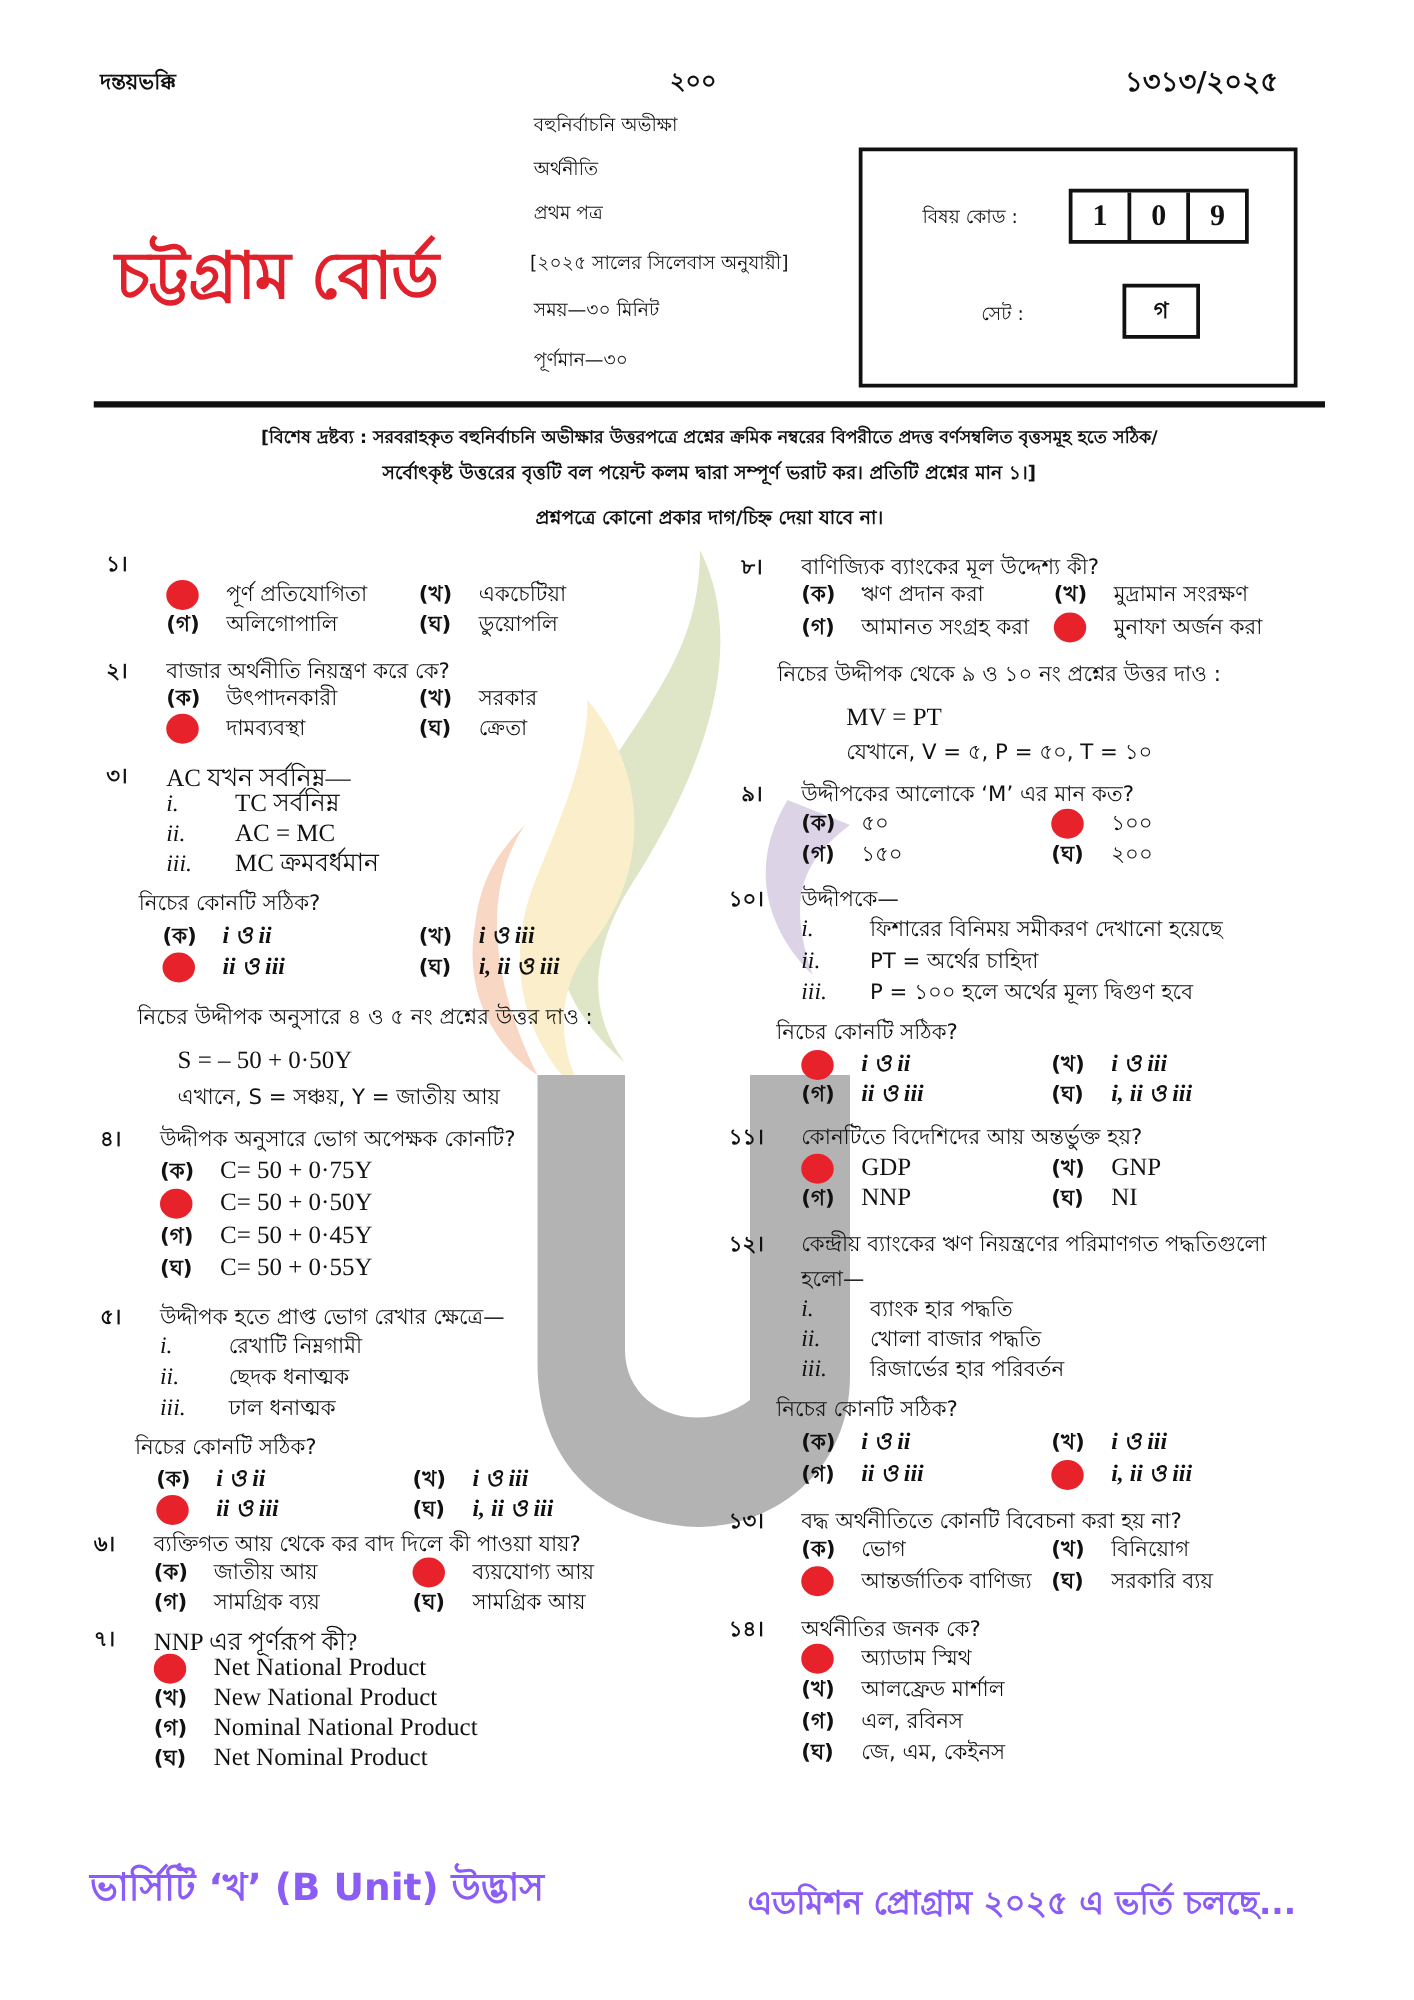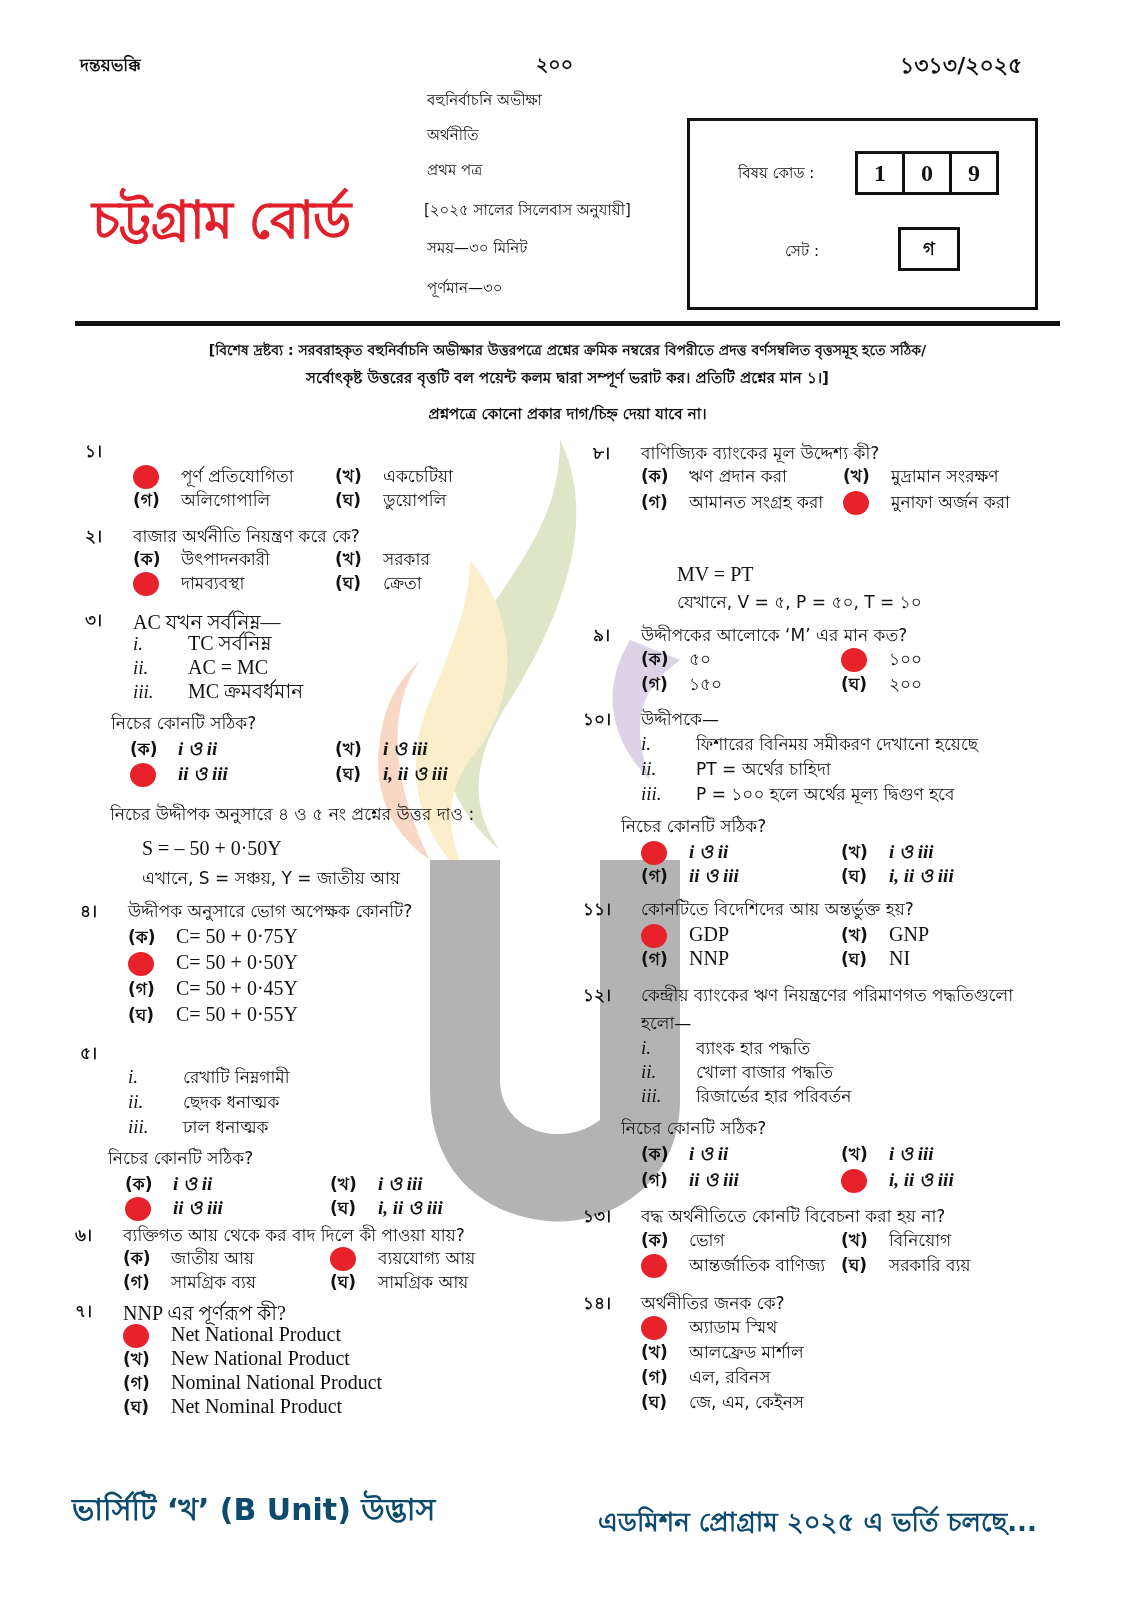--- a/index.html
+++ b/index.html
@@ -26,21 +26,21 @@
     .qn { position: absolute; left: 0; font-weight: bold; }
     .qt { position: absolute; left: 48px; white-space: nowrap; }
     .opt { position: absolute; white-space: nowrap; height: 24px; line-height: 24px; }
     .opt .lbl { display: inline-block; width: 48px; font-weight: bold; }
     .opt .txt { display: inline-block; }
     .dot { display: inline-block; width: 26px; height: 24px; border-radius: 50%; background: #e8222b; vertical-align: middle; margin-right: 22px; }
     .roman { position: absolute; white-space: nowrap; height: 24px; line-height: 24px; }
     .roman .rn { display: inline-block; width: 55px; font-style: italic; font-family: "Liberation Serif", serif; font-size: 19px; }
     .eng { font-family: "Liberation Serif", serif; font-size: 20px; }
     .ital { font-family: "Liberation Serif", serif; font-style: italic; font-weight: bold; font-size: 19px; }
-    .footer { position: absolute; top: 1486px; color: #0c4a6e; font-family: "DejaVu Sans", sans-serif; font-weight: bold; font-size: 30px; white-space: nowrap; }
+    .footer { position: absolute; top: 1486px; color: #8b5cf6; font-family: "DejaVu Sans", sans-serif; font-weight: bold; font-size: 30px; white-space: nowrap; }
   </style>
 </head>
 <body>
 
 <svg class="wm" width="1131" height="1600" viewBox="0 0 1131 1600" style="left:0;top:0;">
   <path d="M560 440 C 600 520, 560 620, 510 700 C 470 760, 470 810, 500 850 C 440 800, 420 720, 470 640 C 520 560, 560 520, 560 440 Z" fill="#dfe6c8"></path>
   <path d="M470 560 C 520 620, 520 700, 470 760 C 440 800, 450 850, 470 880 C 420 840, 400 770, 430 700 C 455 640, 470 600, 470 560 Z" fill="#fbeecb"></path>
   <path d="M420 660 C 380 720, 400 800, 430 860 C 400 840, 370 800, 380 740 C 385 700, 400 680, 420 660 Z" fill="#f8d8c4"></path>
   <path d="M630 640 C 600 690, 610 740, 650 780 C 630 720, 640 690, 680 660 Z" fill="#ddd3e6"></path>
   <path d="M430 860 L 500 860 L 500 1080 C 500 1130, 560 1150, 600 1120 L 600 860 L 680 860 L 680 1100 C 680 1190, 600 1230, 540 1220 C 470 1210, 430 1160, 430 1090 Z" fill="#b3b3b3"></path>
@@ -118,20 +118,21 @@
     <span class="qn">৪।</span>
     <span class="qt">উদ্দীপক অনুসারে ভোগ অপেক্ষক কোনটি?</span>
     <div class="opt eng" style="left:48px;top:26px;"><span class="lbl" style="font-family:'DejaVu Sans',sans-serif;font-size:17px;">(ক)</span><span class="txt">C= 50 + 0·75Y</span></div>
     <div class="opt eng" style="left:48px;top:52px;"><span class="dot"></span><span class="txt">C= 50 + 0·50Y</span></div>
     <div class="opt eng" style="left:48px;top:78px;"><span class="lbl" style="font-family:'DejaVu Sans',sans-serif;font-size:17px;">(গ)</span><span class="txt">C= 50 + 0·45Y</span></div>
     <div class="opt eng" style="left:48px;top:104px;"><span class="lbl" style="font-family:'DejaVu Sans',sans-serif;font-size:17px;">(ঘ)</span><span class="txt">C= 50 + 0·55Y</span></div>
   </div>
 
   <div class="q" style="left:80px;top:1040px;width:470px;height:180px;">
     <span class="qn">৫।</span>
+    <span class="qt">উদ্দীপক হতে প্রাপ্ত ভোগ রেখার ক্ষেত্রে—</span>
     <div class="roman" style="left:48px;top:25px;"><span class="rn">i.</span><span>রেখাটি নিম্নগামী</span></div>
     <div class="roman" style="left:48px;top:50px;"><span class="rn">ii.</span><span>ছেদক ধনাত্মক</span></div>
     <div class="roman" style="left:48px;top:75px;"><span class="rn">iii.</span><span>ঢাল ধনাত্মক</span></div>
     <div class="opt" style="left:28px;top:106px;">নিচের কোনটি সঠিক?</div>
     <div class="opt" style="left:45px;top:132px;"><span class="lbl">(ক)</span><span class="txt ital">i ও ii</span></div>
     <div class="opt" style="left:250px;top:132px;"><span class="lbl">(খ)</span><span class="txt ital">i ও iii</span></div>
     <div class="opt" style="left:45px;top:156px;"><span class="dot"></span><span class="txt ital">ii ও iii</span></div>
     <div class="opt" style="left:250px;top:156px;"><span class="lbl">(ঘ)</span><span class="txt ital">i, ii ও iii</span></div>
   </div>
 
@@ -156,20 +157,21 @@
   <div class="q" style="left:593px;top:440px;width:470px;height:80px;">
     <span class="qn">৮।</span>
     <span class="qt">বাণিজ্যিক ব্যাংকের মূল উদ্দেশ্য কী?</span>
     <div class="opt" style="left:48px;top:24px;"><span class="lbl">(ক)</span><span class="txt">ঋণ প্রদান করা</span></div>
     <div class="opt" style="left:250px;top:24px;"><span class="lbl">(খ)</span><span class="txt">মুদ্রামান সংরক্ষণ</span></div>
     <div class="opt" style="left:48px;top:50px;"><span class="lbl">(গ)</span><span class="txt">আমানত সংগ্রহ করা</span></div>
     <div class="opt" style="left:250px;top:50px;"><span class="dot"></span><span class="txt">মুনাফা অর্জন করা</span></div>
   </div>
 
   <div class="q" style="left:622px;top:528px;width:440px;height:90px;">
+    <div class="opt" style="left:0;top:0;">নিচের উদ্দীপক থেকে ৯ ও ১০ নং প্রশ্নের উত্তর দাও :</div>
     <div class="opt eng" style="left:55px;top:34px;">MV = PT</div>
     <div class="opt" style="left:55px;top:62px;">যেখানে, V = ৫,   P = ৫০,  T = ১০</div>
   </div>
 
   <div class="q" style="left:593px;top:622px;width:470px;height:75px;">
     <span class="qn">৯।</span>
     <span class="qt">উদ্দীপকের আলোকে ‘M’ এর মান কত?</span>
     <div class="opt" style="left:48px;top:25px;"><span class="lbl">(ক)</span><span class="txt">৫০</span></div>
     <div class="opt" style="left:248px;top:25px;"><span class="dot"></span><span class="txt">১০০</span></div>
     <div class="opt" style="left:48px;top:50px;"><span class="lbl">(গ)</span><span class="txt">১৫০</span></div>

